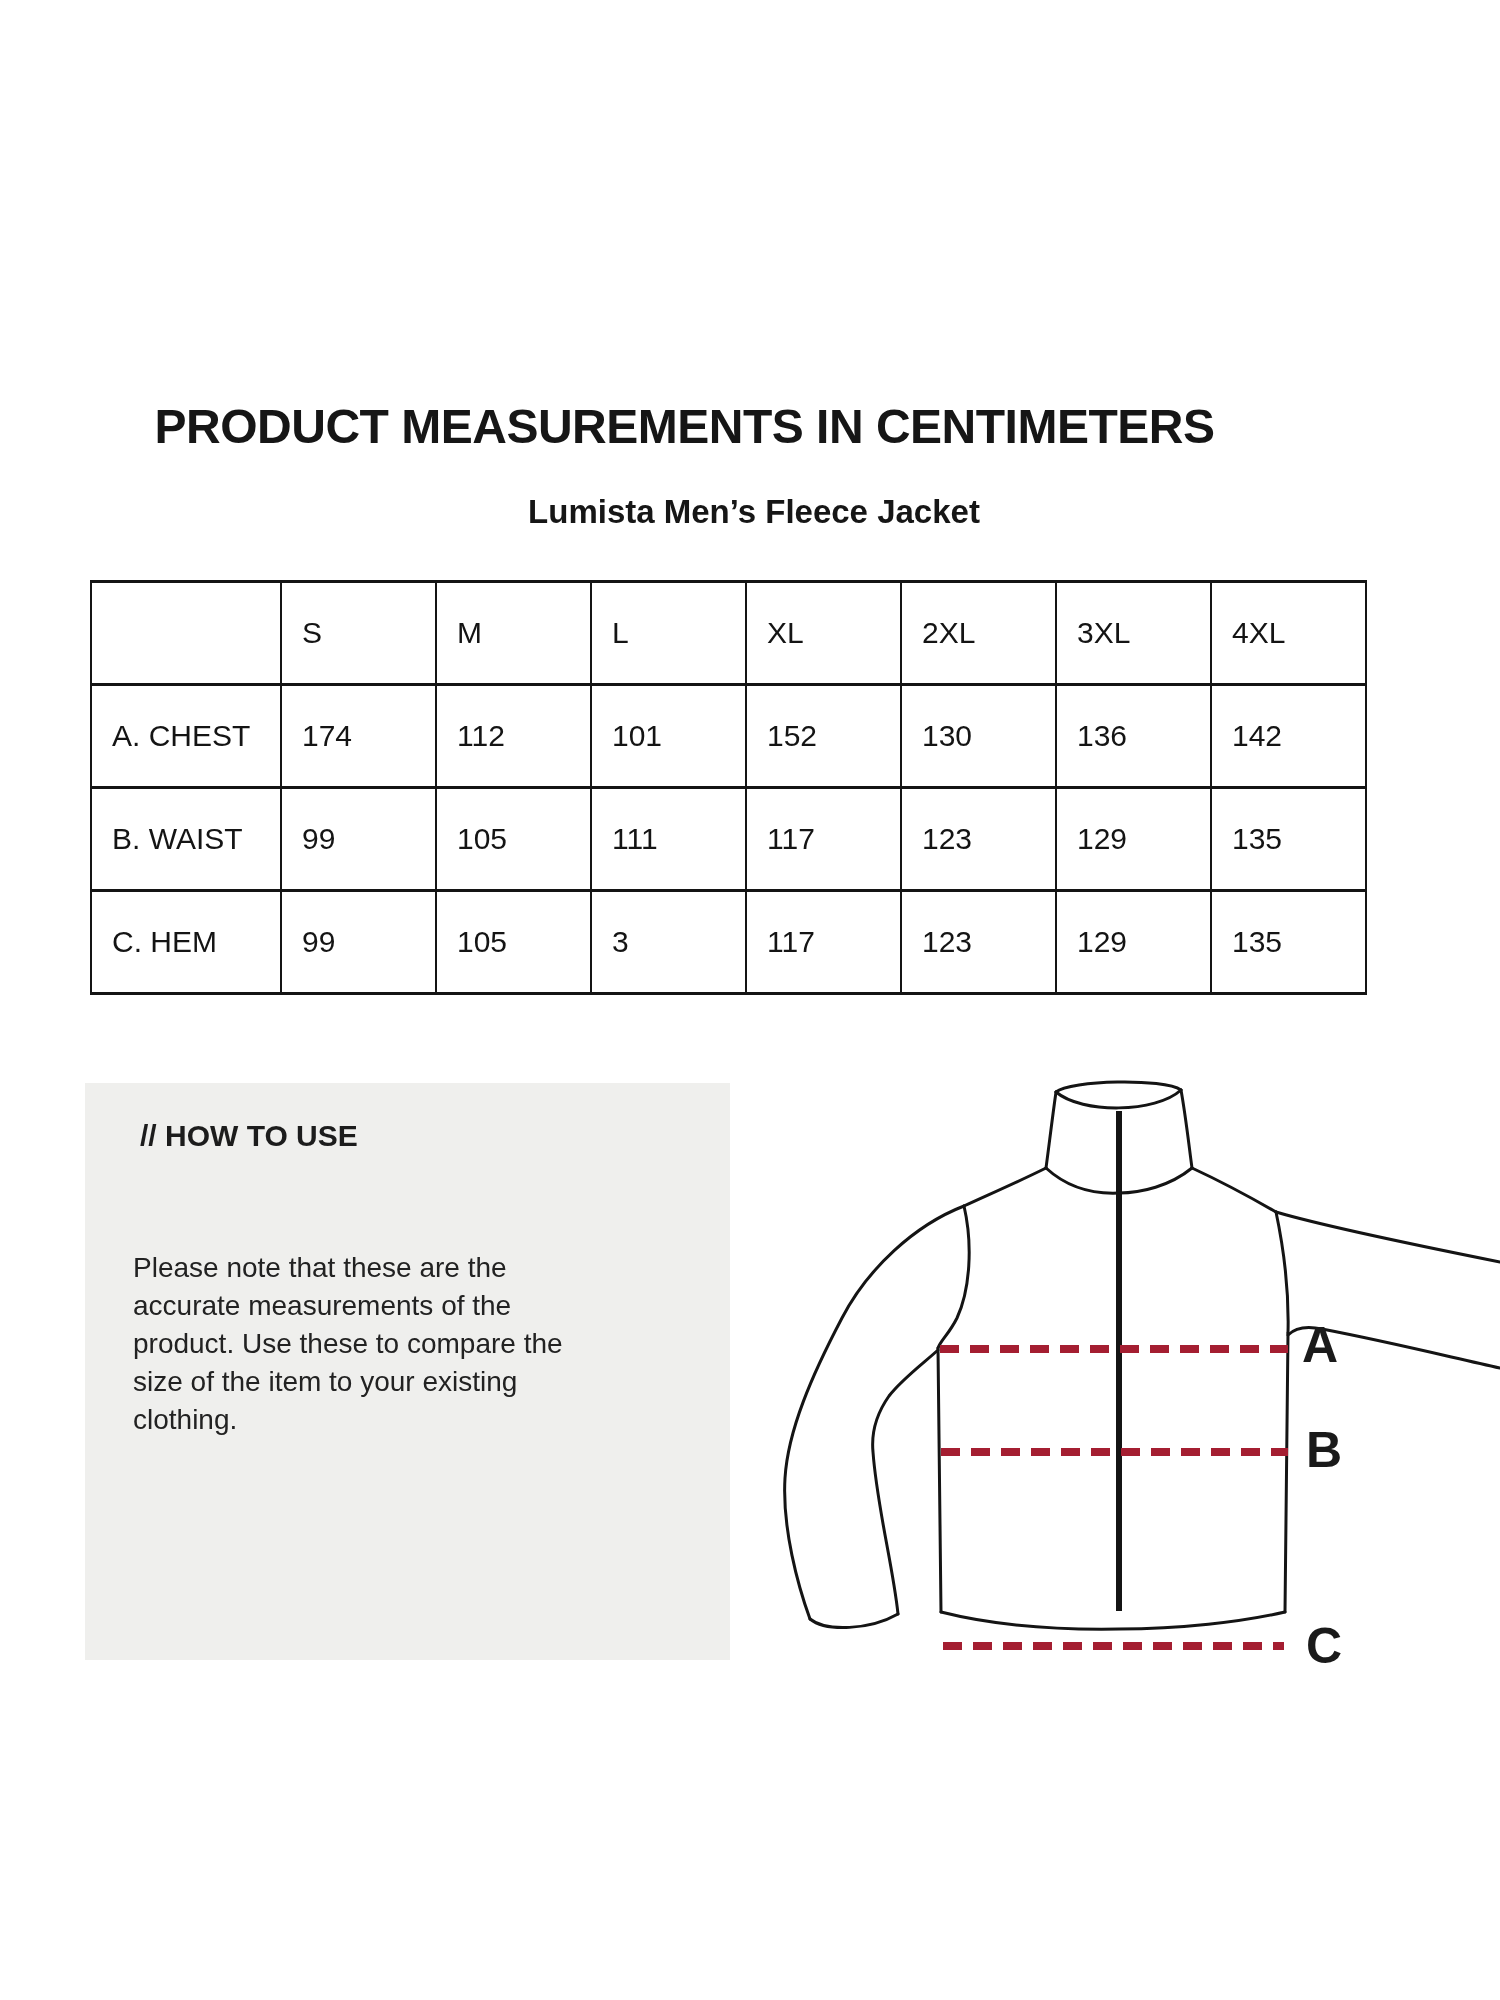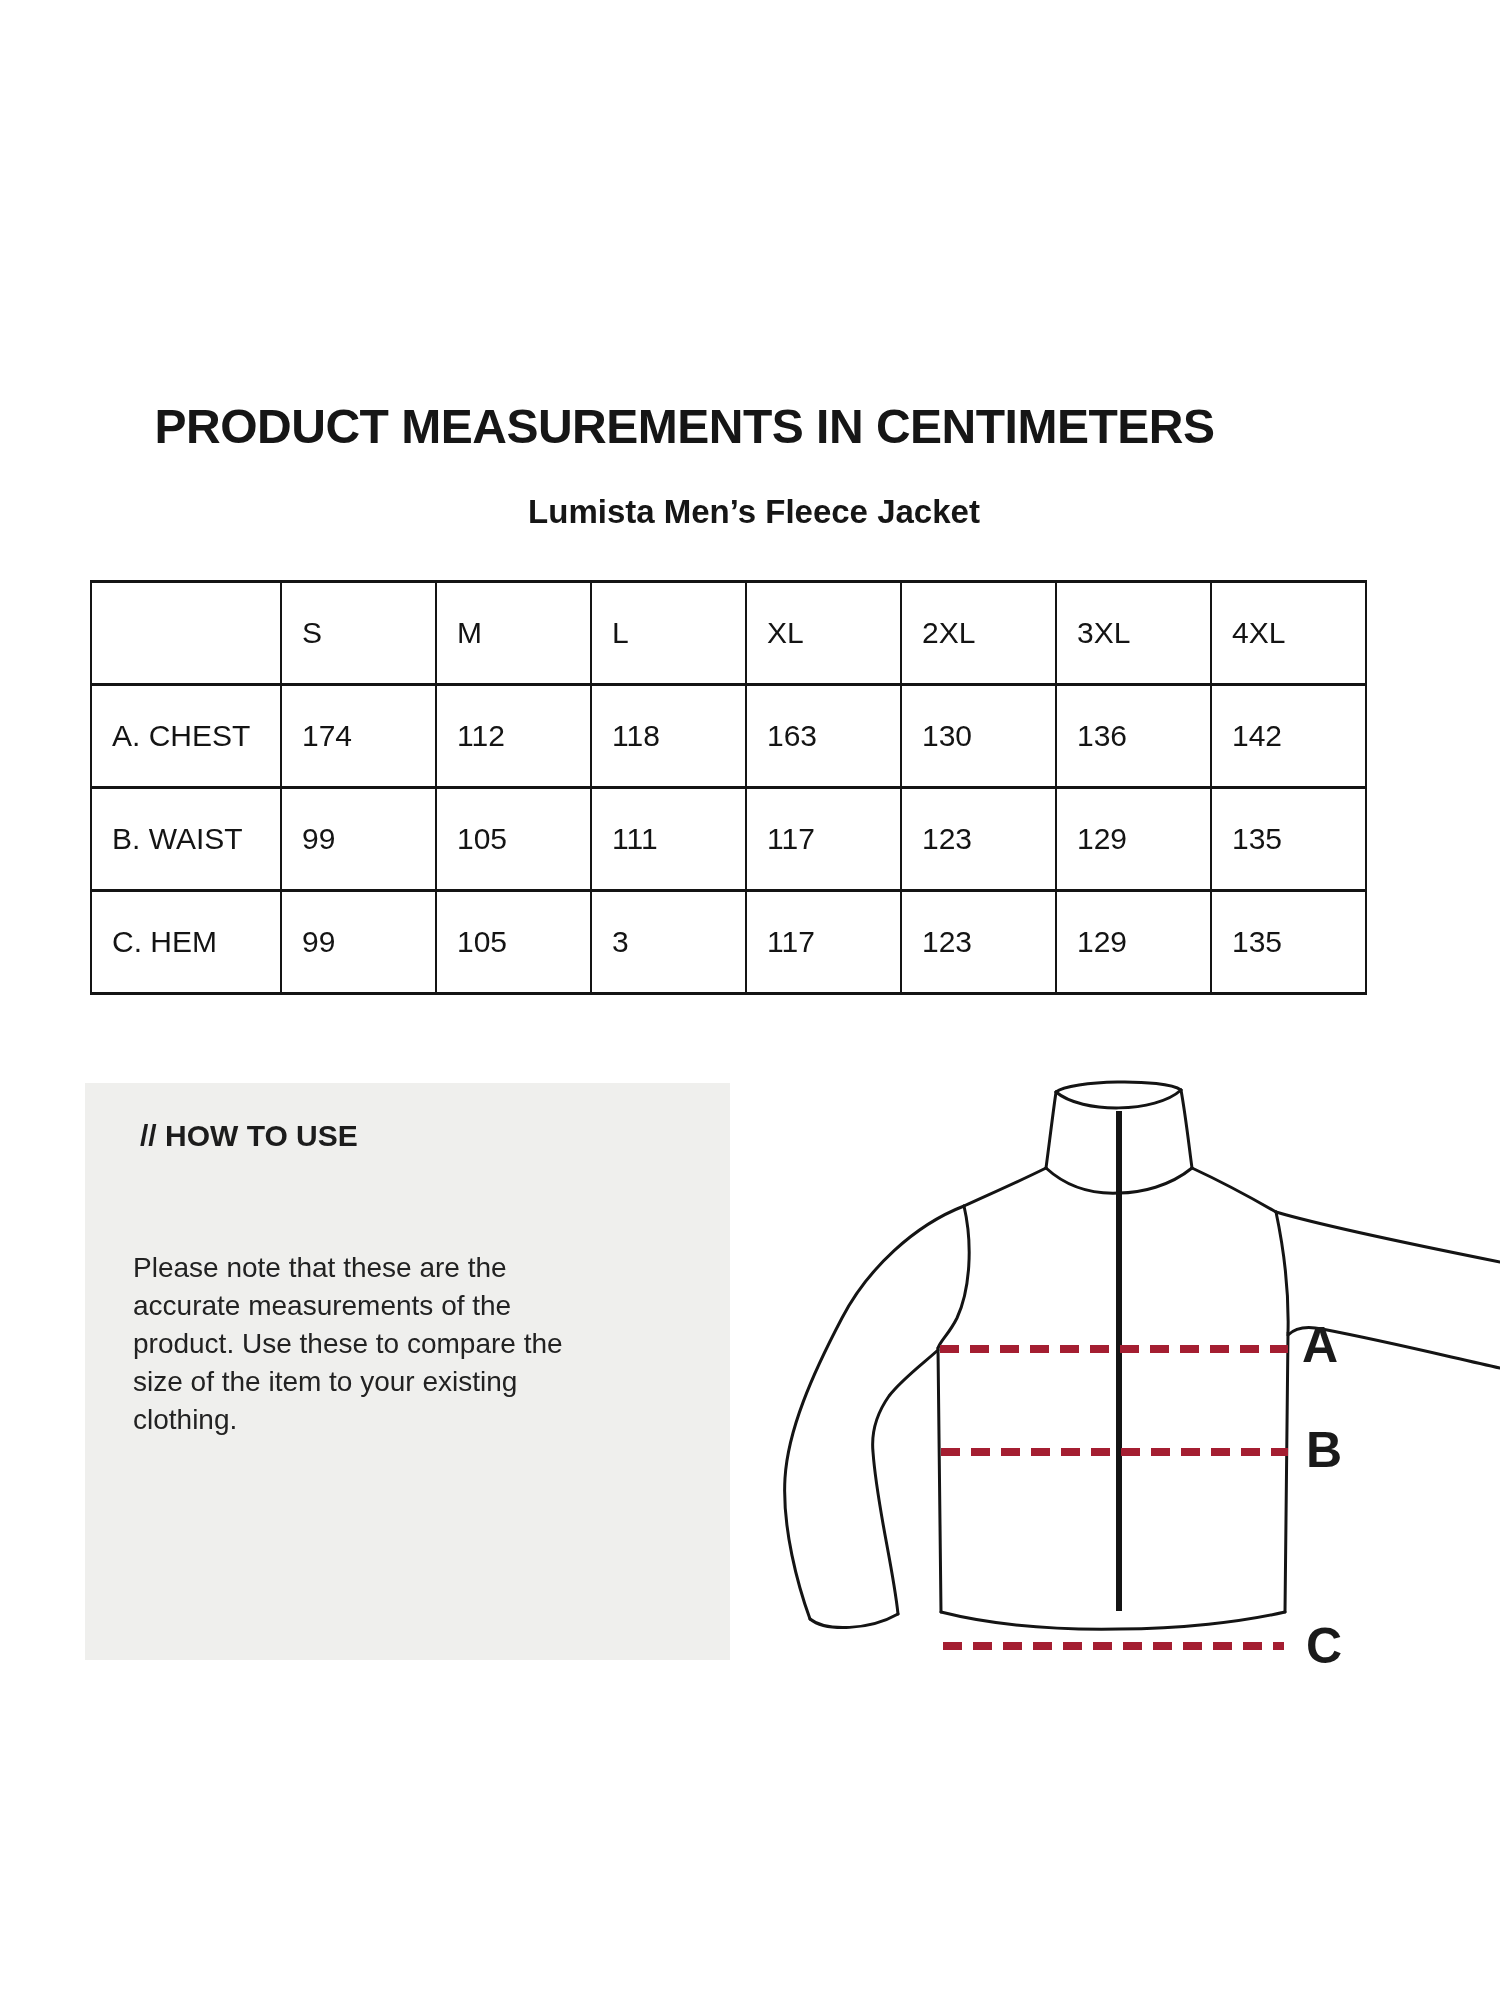--- a/index.html
+++ b/index.html
@@ -97,22 +97,22 @@
           <th>2XL</th>
           <th>3XL</th>
           <th>4XL</th>
         </tr>
       </thead>
     <tbody>
         <tr>
           <td>A. CHEST</td>
           <td>174</td>
           <td>112</td>
-          <td>118</td>
-          <td>163</td>
+          <td>101</td>
+          <td>152</td>
           <td>130</td>
           <td>136</td>
           <td>142</td>
         </tr>
         <tr>
           <td>B. WAIST</td>
           <td>99</td>
           <td>105</td>
           <td>111</td>
           <td>117</td>

